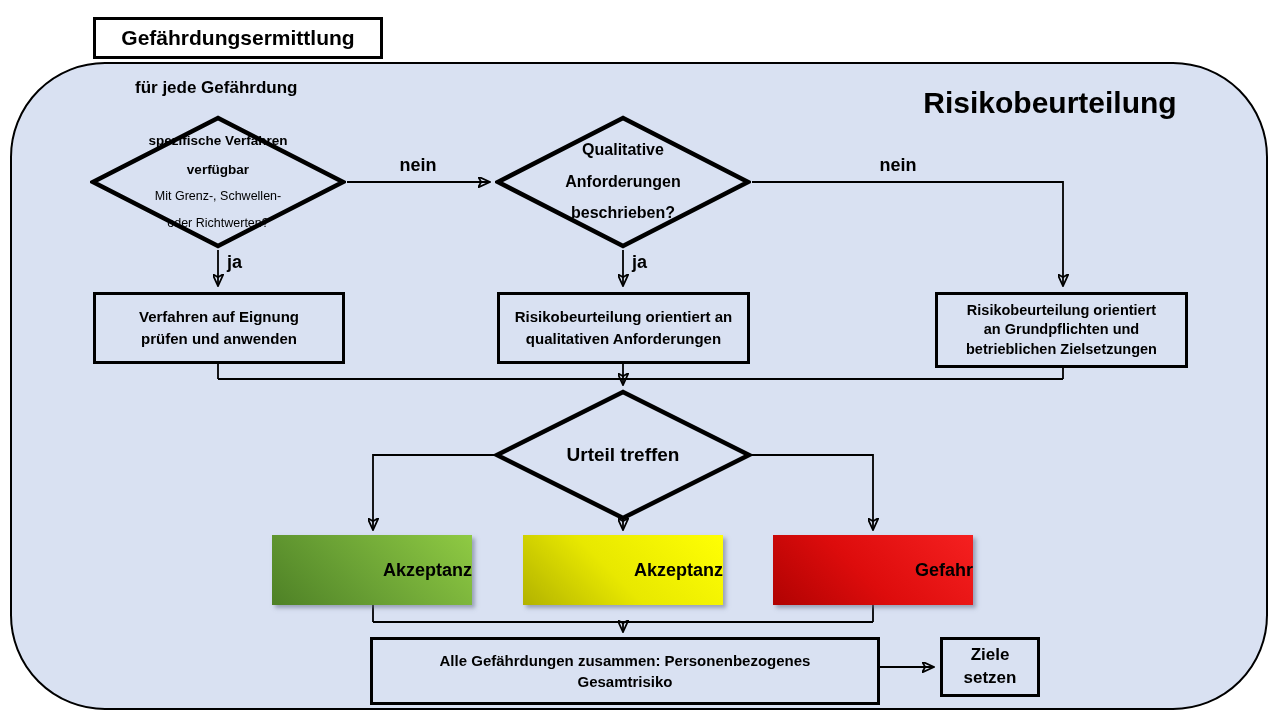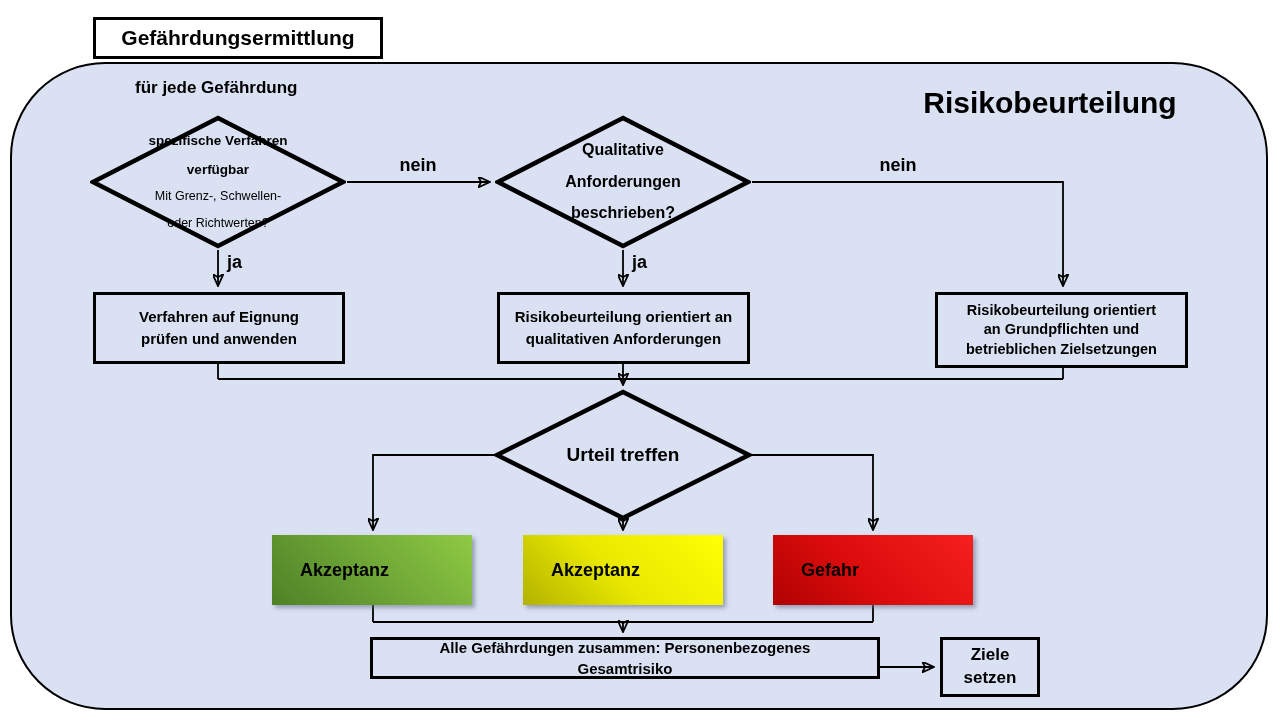--- a/index.html
+++ b/index.html
@@ -48,30 +48,29 @@
 
   
   .pbox {
     position:absolute; background:#d9e1f2; border:3.5px solid #000;
     display:flex; flex-direction:column; align-items:center; justify-content:center;
     text-align:center; font-weight:bold; line-height:1.45;
   }
   .p1 { left:93px;  top:292px; width:252px; height:72px; font-size:15px; }
   .p2 { left:497px; top:292px; width:253px; height:72px; font-size:15px; }
   .p3 { left:935px; top:292px; width:253px; height:76px; font-size:14.5px; line-height:1.35; }
-  .ptotal { left:370px; top:637px; width:510px; height:42px; font-size:15px; line-height:1.4; }
+  .ptotal { left:370px; top:637px; width:510px; height:68px; font-size:15px; line-height:1.4; }
   .pgoals { left:940px; top:637px; width:100px; height:60px; font-size:17px; line-height:1.35; }
 
   
   .outcome {
     position:absolute; width:200px; height:70px; top:535px;
-    display:flex; align-items:center; justify-content:flex-start;
+    display:flex; align-items:center; justify-content:flex-end;
     font-weight:bold; font-size:18px;
     box-shadow:3px 3px 4px rgba(100,110,135,0.55);
-    padding-left:28px;
   }
   .out-green  { left:272px; background:linear-gradient(225deg,#8fca43 0%,#6ba235 55%,#4e8126 100%); }
   .out-yellow { left:523px; background:linear-gradient(225deg,#ffff04 0%,#e8e800 55%,#b2b200 100%); }
   .out-red    { left:773px; background:linear-gradient(225deg,#f52020 0%,#dd0c0c 55%,#b00202 100%); }
 
   
   .edge-label { position:absolute; font-weight:bold; font-size:18px; }
   .nein1 { left:380px; top:155px; width:76px; text-align:center; }
   .nein2 { left:860px; top:155px; width:76px; text-align:center; }
   .ja1 { left:227px; top:252px; }

